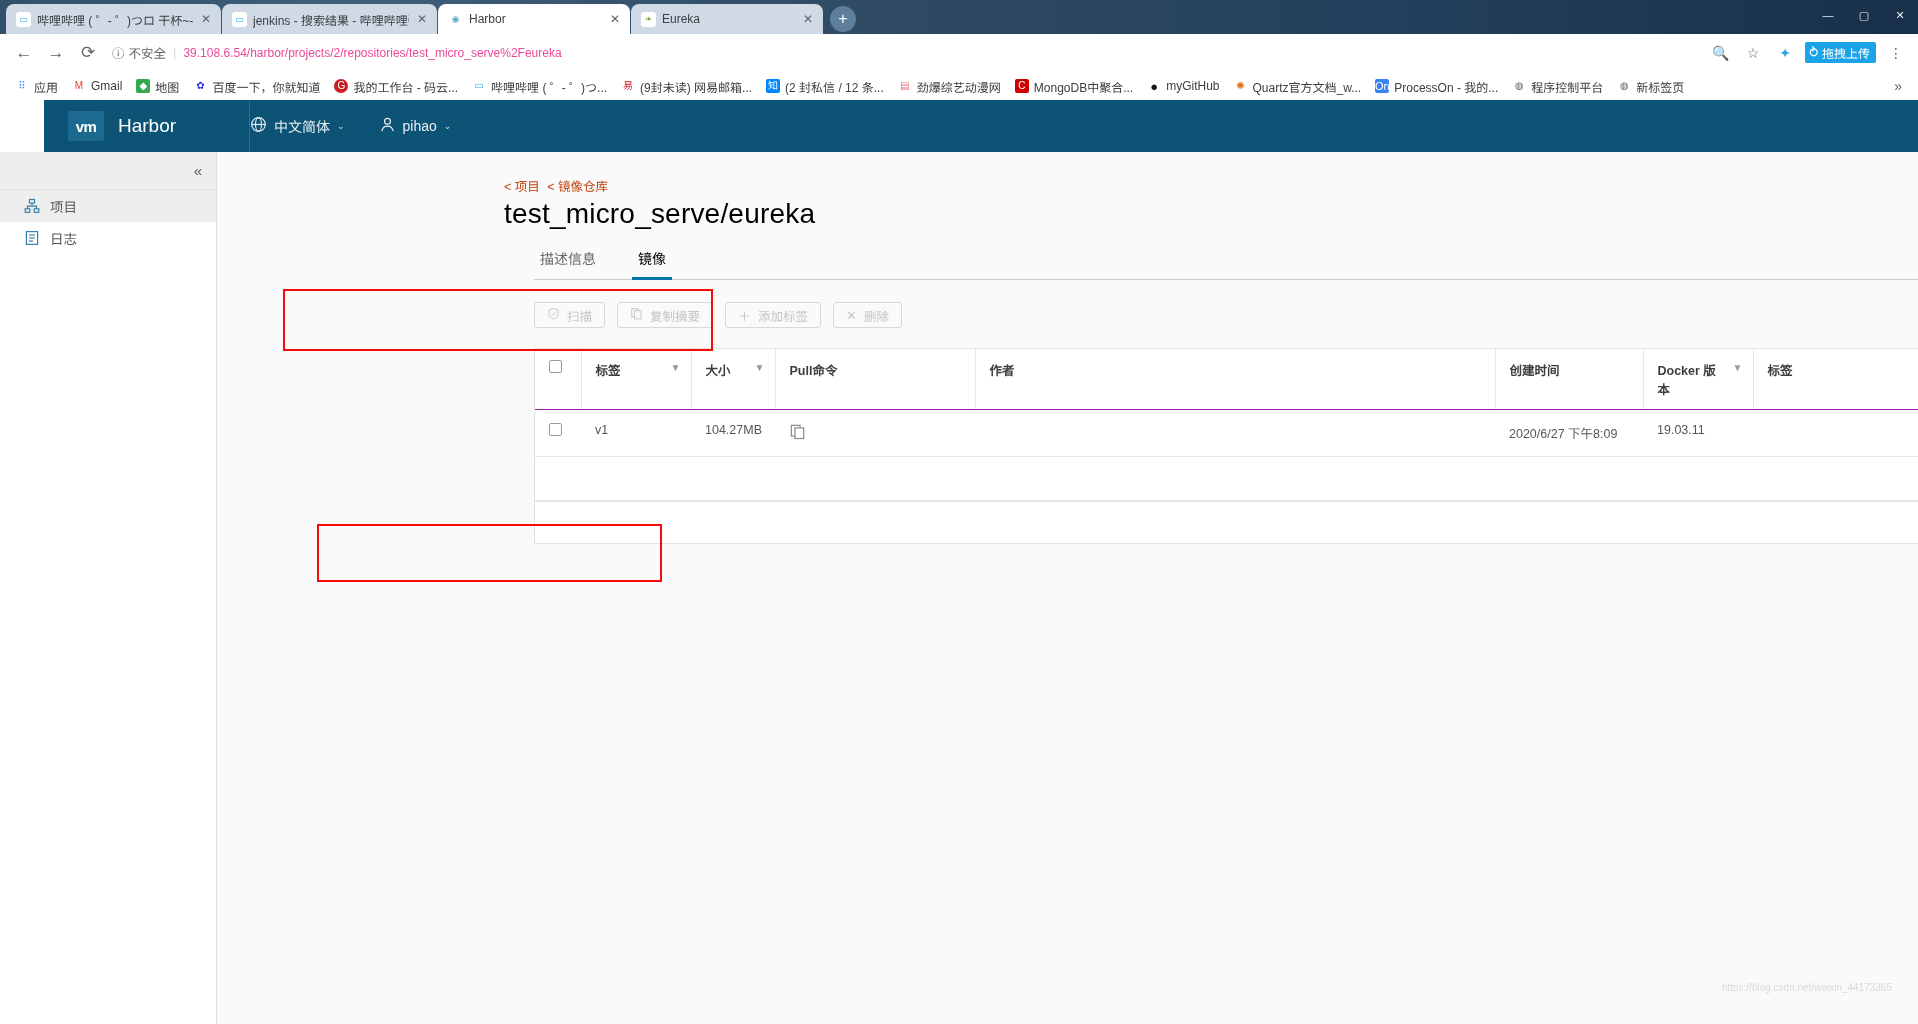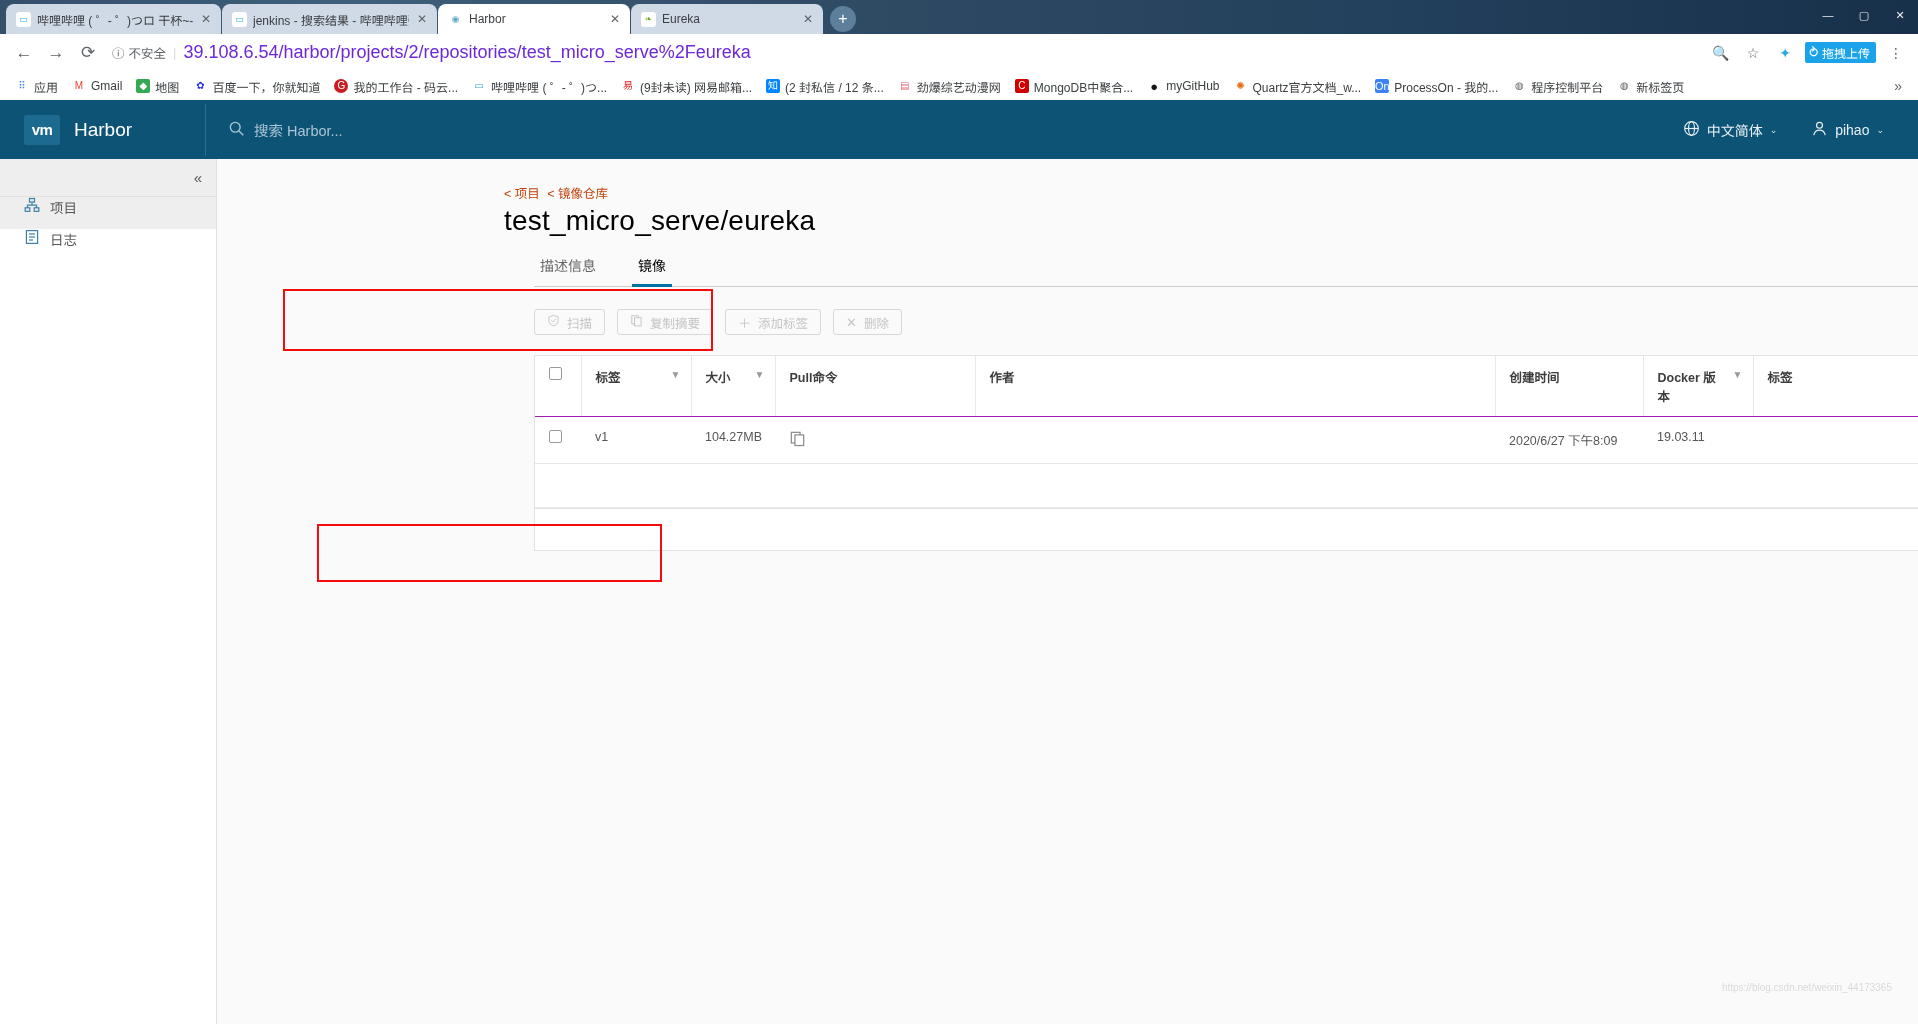--- a/index.html
+++ b/index.html
@@ -101,21 +101,21 @@
     gap: 7px;
     margin: 0 6px;
     font-size: 13px;
     color: #202124;
   }
   .omnibox .sec {
     display: inline-flex; align-items: center; gap: 4px;
     color: #5f6368; font-size: 12.5px;
   }
   .omnibox .sep { color: #dadce0; }
-  .omnibox .url { color: #6d28d9; font-size: 18px; }
+  .omnibox .url { color: #ec4899; font-size: 12px; }
   .tb-right { display: flex; align-items: center; gap: 8px; }
   .tb-icon {
     width: 24px; height: 24px;
     display: flex; align-items: center; justify-content: center;
     color: #5f6368; font-size: 14px;
   }
   .ext-badge {
     background: #1aa3e8; color: #fff;
     height: 21px; border-radius: 2px;
     display: flex; align-items: center; gap: 4px;
@@ -146,25 +146,26 @@
     display: inline-flex; align-items: center; justify-content: center;
     font-size: 10px; line-height: 1; border-radius: 2px; color: #fff;
   }
   .bm .bml { overflow: hidden; text-overflow: ellipsis; white-space: nowrap; }
   .bm-more { margin-left: auto; padding: 0 8px; color: #5f6368; font-size: 14px; }
 
   
   .app { width: 1918px; height: calc(1024px - 100px); background: #fff; position: relative; }
 
   .hdr {
-    height: 59px;
+    height: 52px;
     background: #0d5375;
     display: flex;
     align-items: center;
     color: #fff;
+    margin-left: 44px;
   }
   .hdr-brand {
     display: flex; align-items: center; gap: 14px;
     padding-left: 24px; width: 205px;
   }
   .vm-logo {
     width: 36px; height: 30px;
     background: #1c6a90;
     color: #fff;
     display: flex; align-items: center; justify-content: center;
@@ -196,21 +197,21 @@
     display: flex; flex-direction: column;
   }
   .sb-collapse {
     height: 38px; background: #eeeeee;
     display: flex; align-items: center; justify-content: flex-end;
     padding-right: 14px; color: #565656; font-size: 15px;
     border-bottom: 1px solid #e0e0e0;
   }
   .sb-item {
     height: 32px;
-    display: flex; gap: 10px;
+    display: flex; align-items: center; gap: 10px;
     padding-left: 24px;
     font-size: 13.5px;
     color: #565656;
   }
   .sb-item.active { background: #eeeeee; }
   .sb-ico { width: 16px; height: 16px; flex: 0 0 16px; color: #3a81a8; }
   .sb-ico svg { display: block; }
 
   .content {
     flex: 1 1 auto;
@@ -443,29 +444,20 @@
   </div>
 
   <div class="app">
 
     <div class="hdr">
       <div class="hdr-brand">
         <span class="vm-logo">vm</span>
         <span class="hdr-title">Harbor</span>
       </div>
       <div class="hdr-sep"></div>
-      <div class="hdr-search">
-        <span>
-          <svg width="17" height="17" viewBox="0 0 16 16" fill="none" stroke="#a9c4d3" stroke-width="1.3">
-            <circle cx="6.8" cy="6.8" r="4.6"></circle>
-              <line x1="10.3" y1="10.3" x2="14.4" y2="14.4"></line>
-          </svg>
-        </span>
-        <span>搜索 Harbor...</span>
-      </div>
       <div class="hdr-right">
         <span class="item">
           <span>
             <svg width="17" height="17" viewBox="0 0 16 16" fill="none" stroke="#e7eff4" stroke-width="1.1">
               <circle cx="8" cy="8" r="6.4"></circle>
                 <ellipse cx="8" cy="8" rx="2.8" ry="6.4"></ellipse>
               <line x1="1.6" y1="8" x2="14.4" y2="8"></line>
             </svg>
           </span>
           <span>中文简体</span>

